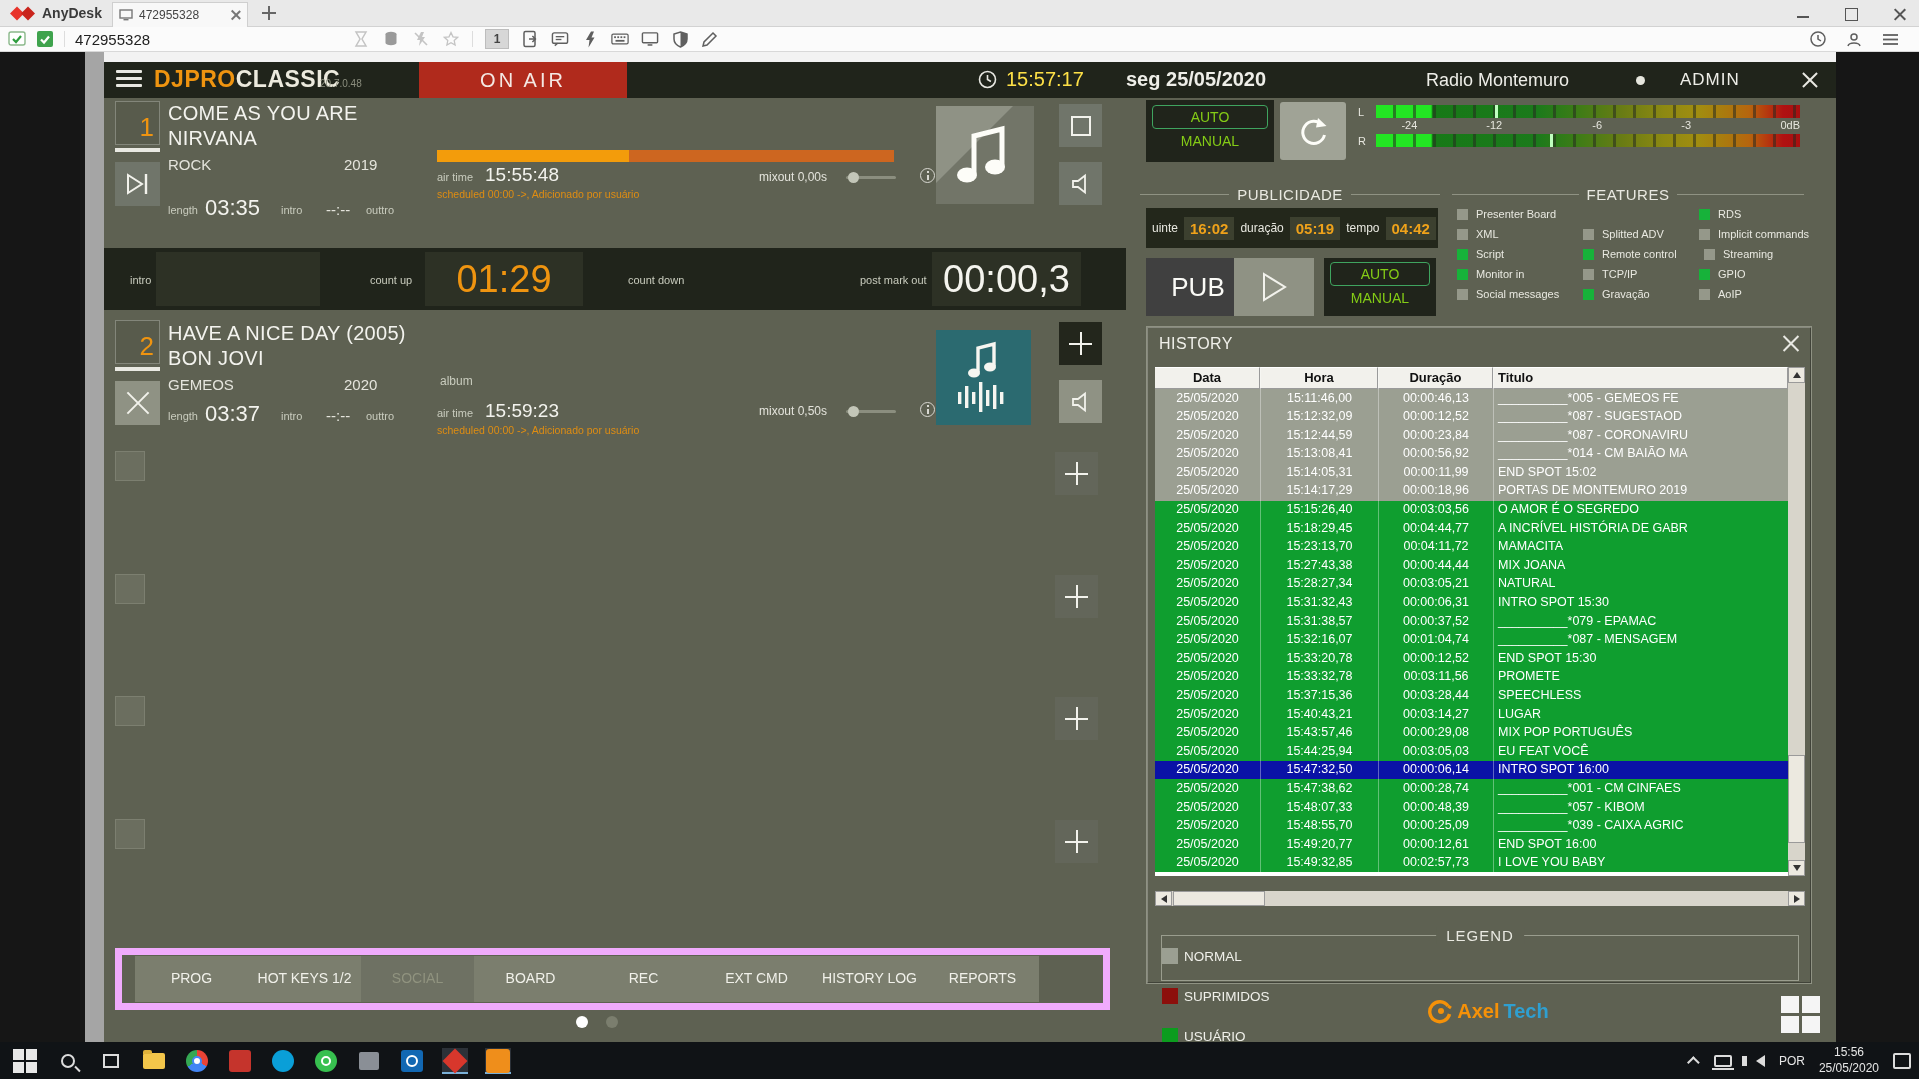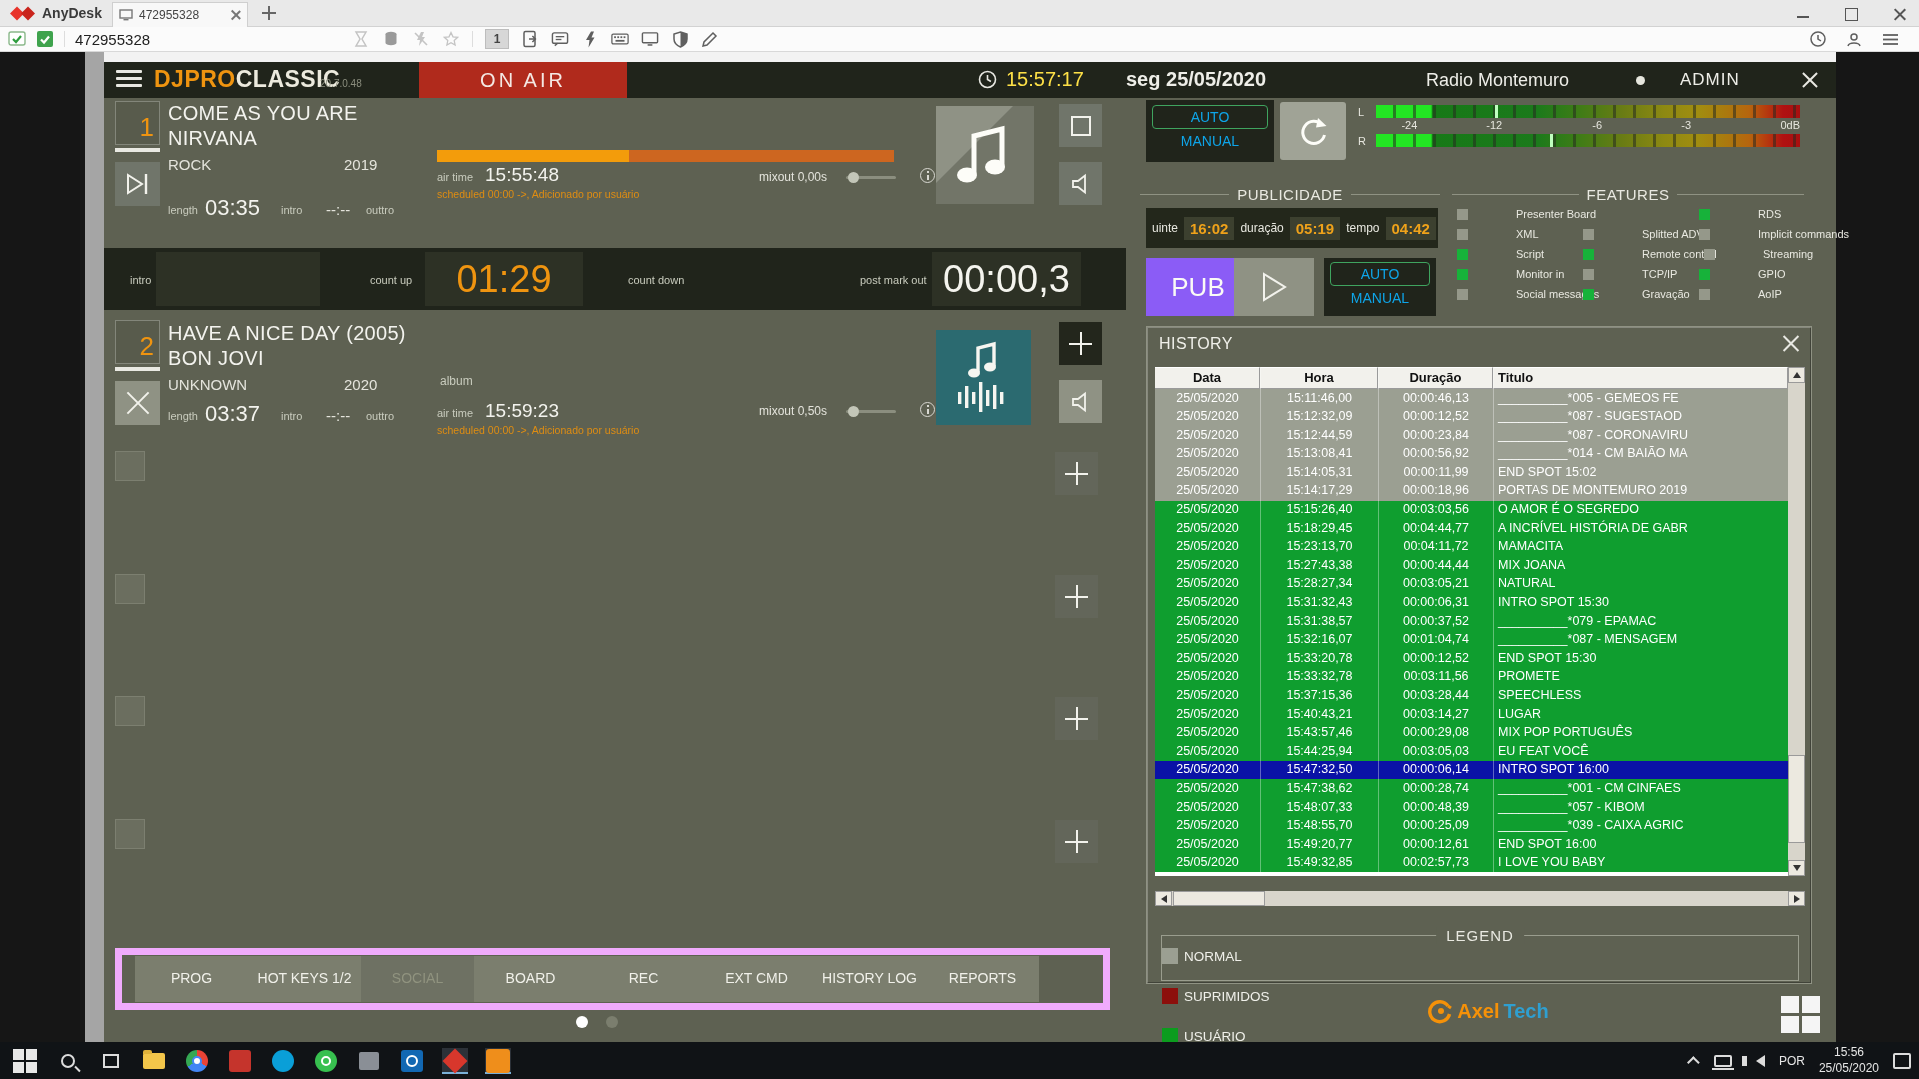--- a/index.html
+++ b/index.html
@@ -105,21 +105,21 @@
   .bbtn { width:113px; height:46px; background:#7b7e6e; color:#f1f1ea; font-size:14px; line-height:1.25;
     display:flex; align-items:center; justify-content:center; text-align:center; padding:2px 8px; }
   .bbtn.off { background:#6e7163; color:#90937f; }
   .dots { position:absolute; left:472px; top:918px; display:flex; gap:18px; }
   .dot { width:12px; height:12px; border-radius:50%; }
   .dot.on { background:#ffffff; } .dot.offd { background:#7b7e6e; }
 
   
   .right-panel { position:absolute; left:1036px; top:36px; width:696px; height:944px; }
   .transport { position:absolute; left:6px; top:2px; width:128px; height:62px; background:#20241b; padding:5px 6px; }
-  .tsel { height:24px; display:flex; align-items:center; justify-content:center; color:#0ea5e9; font-size:14px; }
+  .tsel { height:24px; display:flex; align-items:center; justify-content:center; color:#84cc16; font-size:14px; }
   .tsel.act { border:1px solid #3fa45f; border-radius:4px; }
   .refresh { position:absolute; left:140px; top:4px; width:66px; height:58px; background:#a0a396; border-radius:3px;
     display:flex; align-items:center; justify-content:center; }
   .meters { position:absolute; left:218px; top:6px; width:446px; }
   .mrow { display:flex; align-items:center; height:15px; }
   .mlab { width:18px; font-size:11px; color:#e6e6de; }
   .mbar { position:relative; width:424px; height:13px;
     background:linear-gradient(90deg,#23e523 0%,#23e523 13%,#177917 13.3%,#1b7a1b 38%,#3f7c16 48%,#697c14 58%,#8d8912 68%,#a18d10 76%,#a97b0e 82%,#b6650e 88%,#b63b0e 92%,#b01111 96%,#a90f0f 100%); }
   .mbar .seg { position:absolute; inset:0;
     background:repeating-linear-gradient(90deg, transparent 0 17px, rgba(38,42,32,.55) 17px 20px); }
@@ -127,28 +127,28 @@
   .mscale { position:relative; height:14px; width:424px; margin-left:18px; font-size:11px; color:#e6e6de; }
   .mscale span { position:absolute; top:0; }
 
   .sect-head { position:absolute; top:88px; display:flex; align-items:center; gap:8px;
     color:#e9e9e1; font-size:15px; letter-spacing:.5px; }
   .sect-head::before,.sect-head::after { content:""; flex:1; height:1px; background:#8f9283; }
   .pub-band { position:absolute; left:6px; top:110px; width:292px; height:40px; background:#23271b;
     display:flex; align-items:center; gap:6px; padding:0 6px; overflow:hidden; }
   .pub-band .pl { font-size:12px; color:#e8e8e0; white-space:nowrap; }
   .chip { background:#3c402f; color:#efa21a; font-size:15px; font-weight:bold; padding:3px 6px; white-space:nowrap; }
-  .pubbtn { position:absolute; left:6px; top:160px; width:104px; height:58px; background:#8b5cf6; color:#fafaf6;
+  .pubbtn { position:absolute; left:6px; top:160px; width:104px; height:58px; background:#404040; color:#fafaf6;
     font-size:26px; display:flex; align-items:center; justify-content:center; }
   .playbtn2 { position:absolute; left:94px; top:160px; width:80px; height:58px; background:#8f9284;
     display:flex; align-items:center; justify-content:center; }
   .auto2 { position:absolute; left:184px; top:160px; width:112px; height:58px; background:#20241b; padding:4px 6px; }
   .feat-item { position:absolute; display:flex; align-items:center; gap:8px; }
   .feat-sw { width:11px; height:11px; }
-  .feat-lb { font-size:11px; color:#e9e9e1; white-space:nowrap;margin-left:40px; }
+  .feat-lb { font-size:11px; color:#e9e9e1; white-space:nowrap; }
 
   .history { position:absolute; left:6px; top:228px; width:666px; height:658px; background:#5e6152;
     border:1px solid #8f9283; box-shadow:inset 1px 1px 0 rgba(255,255,255,.25), inset -1px -1px 0 rgba(0,0,0,.3); }
   .h-title { position:absolute; left:12px; top:8px; font-size:16px; color:#f0f0ea; letter-spacing:.5px; }
   .h-x { position:absolute; right:10px; top:6px; width:20px; height:20px; }
   .h-x::before,.h-x::after { content:""; position:absolute; left:9px; top:0; width:2px; height:21px; background:#e8e8e2; }
   .h-x::before{ transform:rotate(45deg);} .h-x::after{ transform:rotate(-45deg);}
   .h-tablewrap { position:absolute; left:8px; top:40px; width:650px; height:509px; background:#ffffff; display:flex; }
   .h-table { width:633px; }
   .h-head { display:flex; height:22px; }
@@ -459,21 +459,21 @@
         <div class="cbox" style="left:828px; width:149px;">00:00,3</div>
       </div>
 
       <div class="numbox" style="left:11px; top:222px;">2</div>
       <div class="numline" style="left:11px; top:269px;"></div>
       <div class="sqbtn" style="left:11px; top:283px; background:#8f9284;">
         <span class="xg"></span>
       </div>
       <div class="ptitle" style="left:64px; top:224px;">HAVE A NICE DAY (2005)</div>
       <div class="ptitle" style="left:64px; top:249px;">BON JOVI</div>
-      <div class="pgenre" style="left:64px; top:278px;">UNKNOWN</div>
+      <div class="pgenre" style="left:64px; top:278px;">GEMEOS</div>
       <div class="pgenre" style="left:240px; top:278px;">2020</div>
       <span class="lab" style="left:336px; top:276px; font-size:12px;">album</span>
       <span class="lab" style="left:64px; top:312px;">length</span>
       <span class="lenval" style="left:101px; top:303px;">03:37</span>
       <span class="lab" style="left:177px; top:312px;">intro</span>
       <span class="introval" style="left:222px; top:309px;">--:--</span>
       <span class="lab" style="left:262px; top:312px;">outtro</span>
       <span class="lab" style="left:333px; top:309px;">air time</span>
       <span class="airval" style="left:381px; top:302px;">15:59:23</span>
       <span class="sched" style="left:333px; top:326px;">scheduled  00:00 -&gt;, Adicionado por usuário</span>

